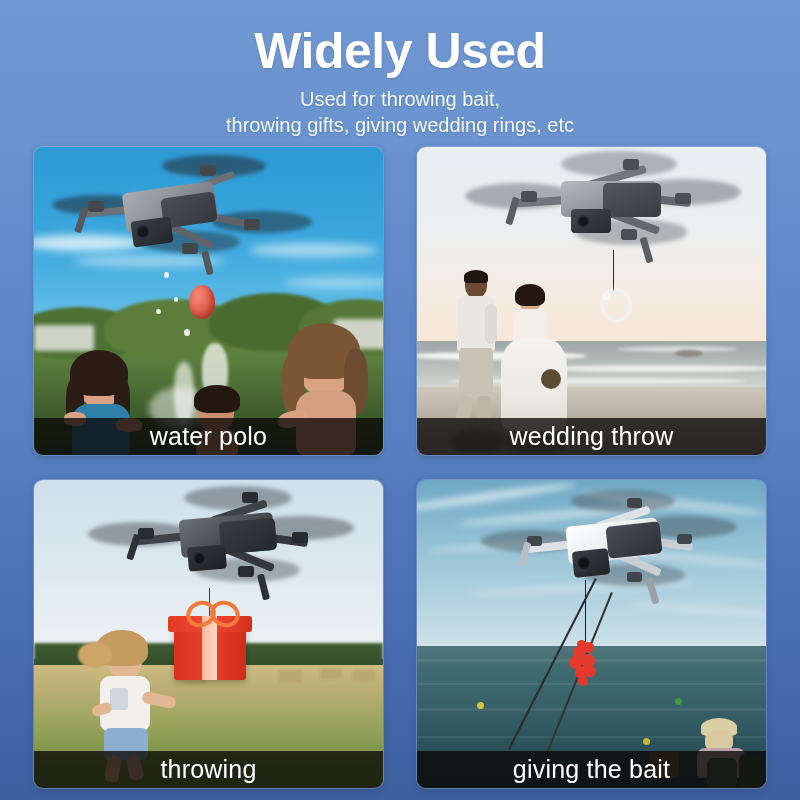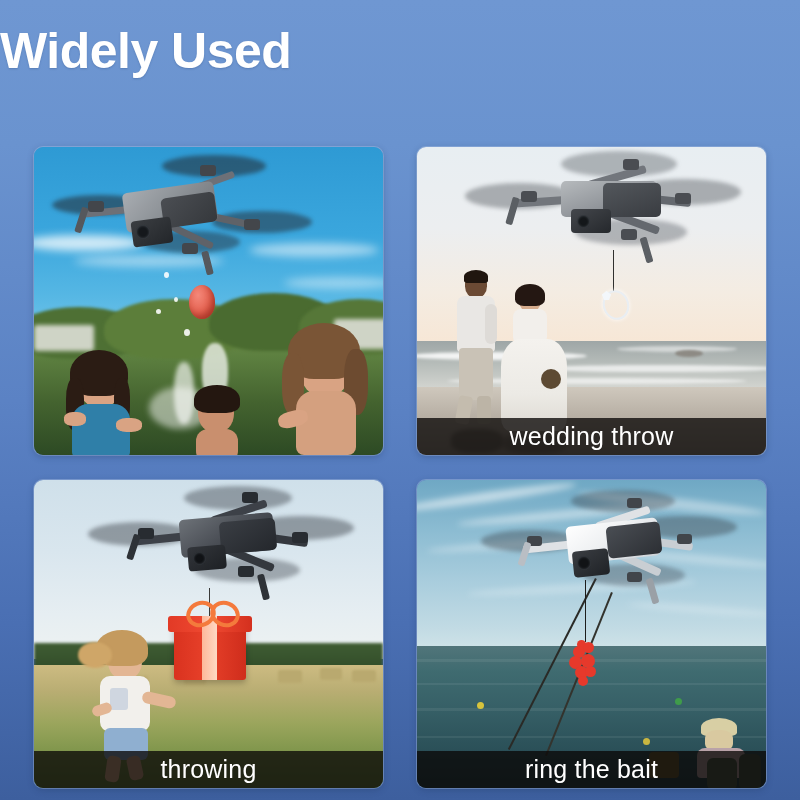--- a/index.html
+++ b/index.html
@@ -18,21 +18,21 @@
     position: relative;
     width: 800px;
     height: 800px;
   }
 
   
   .header {
     position: absolute;
     top: 0; left: 0;
     width: 800px;
-    text-align: left;
+    text-align: center;
     padding-top: 22px;
     box-sizing: border-box;
   }
   .title {
     font-size: 50px;
     font-weight: bold;
     color: #ffffff;
     letter-spacing: -0.5px;
     line-height: 58px;
     margin: 0;
@@ -340,20 +340,24 @@
     border-radius: 2px;
   }
 </style>
 </head>
 <body>
 
 <div class="page">
 
   <div class="header">
     <h1 class="title">Widely Used</h1>
+    <p class="subtitle">
+      <span class="sub-line">Used for throwing bait,</span>
+      <span class="sub-line">throwing gifts, giving wedding rings, etc</span>
+    </p>
   </div>
 
   <div class="grid">
 
     <div class="tile">
       <div class="scene">
         <div class="s1-sky"></div>
 
         <div class="s1-cloud" style="left:-10px; top:88px; width:120px; height:16px;"></div>
         <div class="s1-cloud" style="left:40px; top:108px; width:150px; height:12px; opacity:.6;"></div>
@@ -419,20 +423,21 @@
 
         <div class="s1-kid" style="left:232px; top:172px; width:115px; height:140px;">
           <div style="position:absolute; left:34px; top:22px; width:50px; height:56px; border-radius:46%; background:#d9a383;"></div>
           <div style="position:absolute; left:22px; top:4px; width:72px; height:56px; border-radius:50% 50% 36% 36%; background:#7a5536;"></div>
           <div style="position:absolute; left:16px; top:34px; width:22px; height:62px; border-radius:42%; background:#7a5536;"></div>
           <div style="position:absolute; left:78px; top:30px; width:24px; height:66px; border-radius:42%; background:#6d4b30;"></div>
           <div style="position:absolute; left:30px; top:72px; width:60px; height:64px; border-radius:18px 18px 8px 8px; background:#d4a07f;"></div>
           <div style="position:absolute; left:12px; top:92px; width:30px; height:16px; border-radius:40%; background:#d9a383; transform:rotate(-14deg);"></div>
         </div>
       </div>
+      <div class="caption">water polo</div>
     </div>
 
     <div class="tile">
       <div class="scene">
         <div class="s2-sky"></div>
         <div class="s2-sea"></div>
         <div class="s2-foam" style="left:-10px; top:205px; width:180px; height:8px;"></div>
         <div class="s2-foam" style="left:120px; top:218px; width:240px; height:7px; opacity:.8;"></div>
         <div class="s2-foam" style="left:30px; top:231px; width:300px; height:6px; opacity:.7;"></div>
         <div class="s2-foam" style="left:200px; top:199px; width:120px; height:6px; opacity:.6;"></div>
@@ -608,17 +613,17 @@
 
         <div class="s4-fisher" style="left:272px; top:238px; width:80px; height:72px;">
           <div style="position:absolute; left:12px; top:0px; width:36px; height:18px; border-radius:50% 50% 20% 20%; background:#d8cfa4;"></div>
           <div style="position:absolute; left:16px; top:12px; width:28px; height:22px; border-radius:40%; background:#d9c9a0;"></div>
           <div style="position:absolute; left:8px; top:30px; width:48px; height:30px; border-radius:8px 8px 4px 4px; background:#b9a2a8;"></div>
           <div style="position:absolute; left:18px; top:40px; width:30px; height:32px; border-radius:6px; background:#4a5e4c;"></div>
           <div style="position:absolute; left:50px; top:36px; width:22px; height:36px; border-radius:6px; background:#3f5344;"></div>
         </div>
         <div style="position:absolute; left:232px; top:272px; width:30px; height:26px; background:#6b5a30; border-radius:4px; z-index:24;"></div>
       </div>
-      <div class="caption">ring the bait</div>
+      <div class="caption">giving the bait</div>
     </div>
 
   </div>
 </div>
 
 </body></html>

